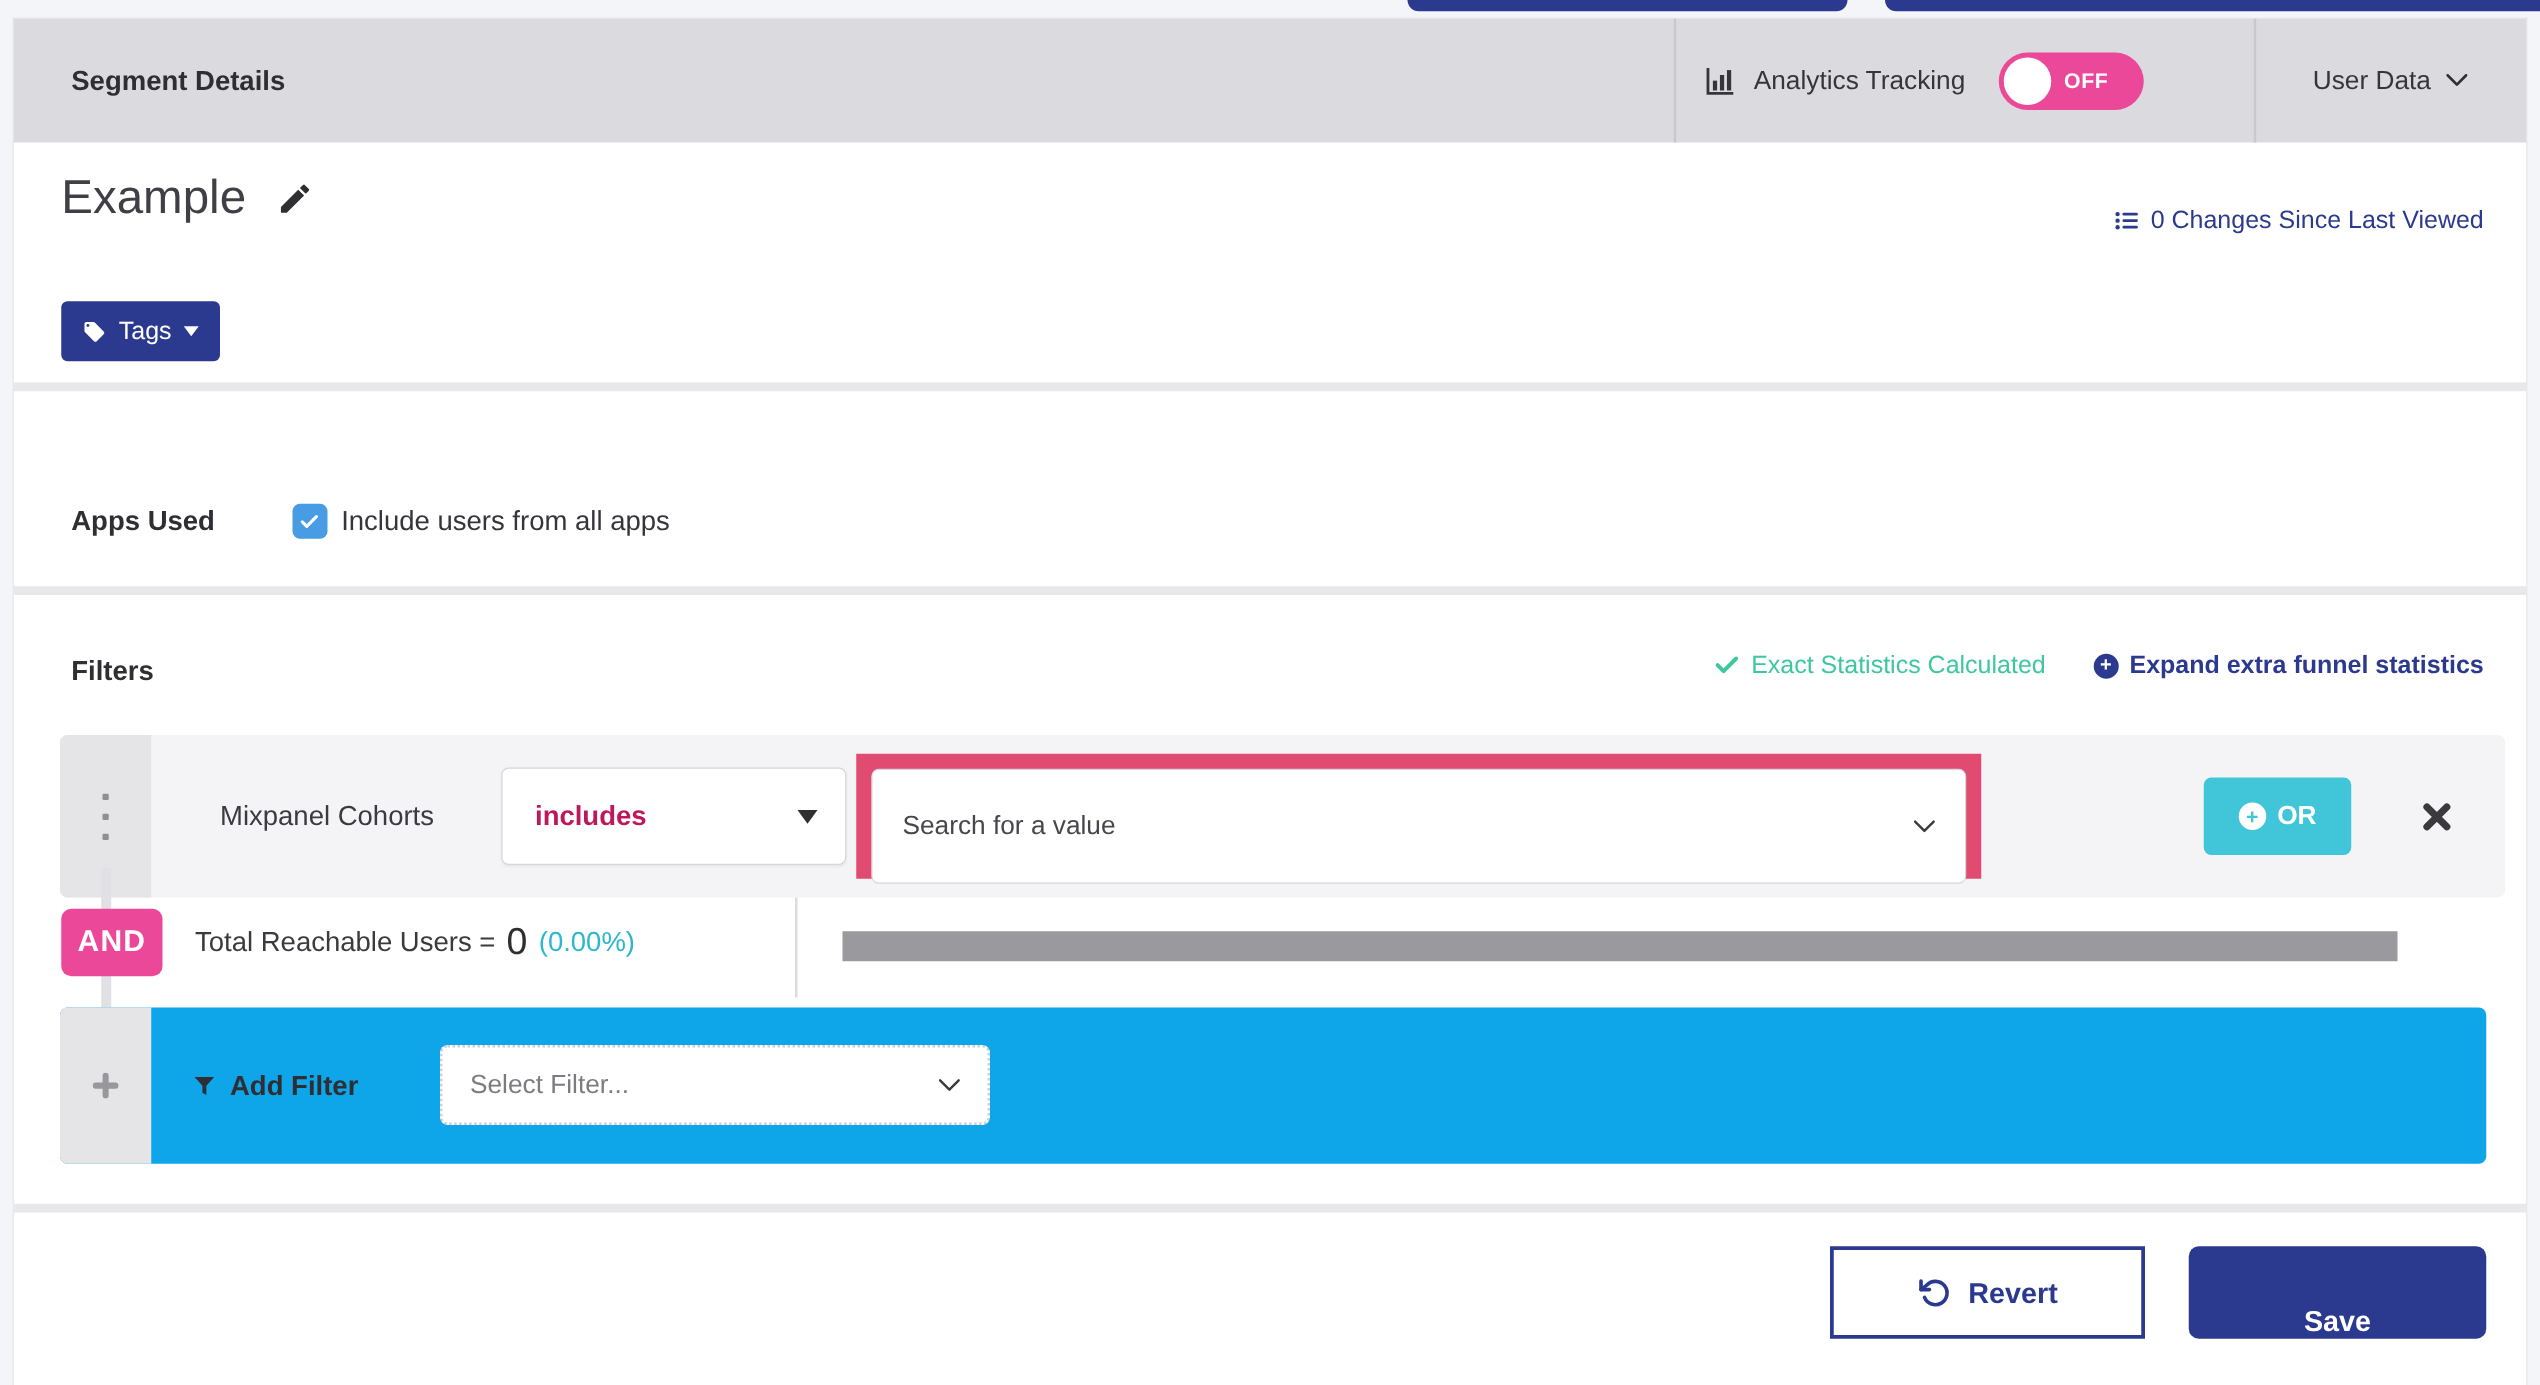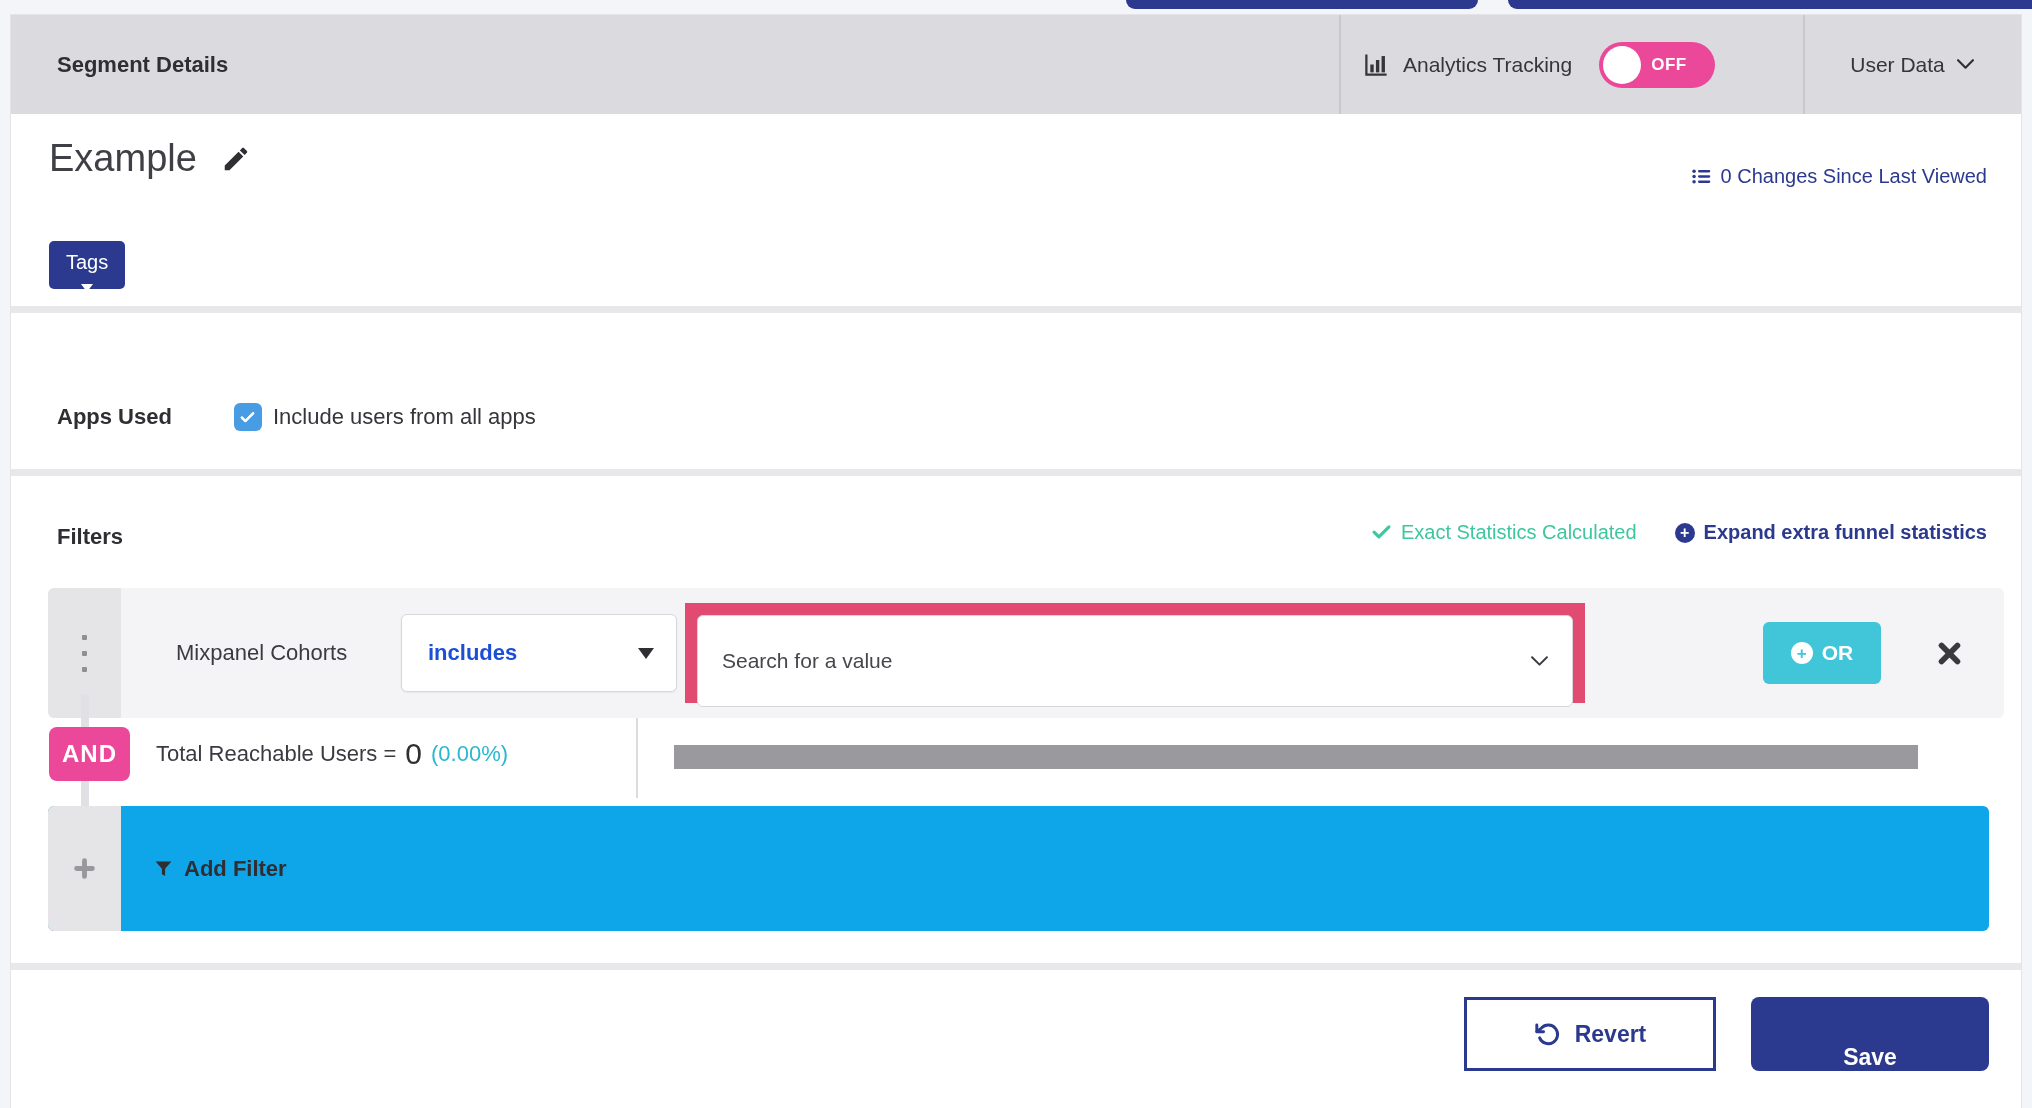--- a/index.html
+++ b/index.html
@@ -27,21 +27,21 @@
     border-radius:50%;background:#ffffff;}
   #toggle .state{position:absolute;left:52px;top:0;height:46px;display:flex;
     align-items:center;color:#ffffff;font-size:17px;font-weight:700;letter-spacing:.5px;}
 
   
   .seg-name-row{left:38px;top:122px;display:flex;align-items:center;gap:24px;}
   .seg-name{font-size:38px;color:#3f3f46;}
   .changes-link{top:150px;right:34px;display:flex;align-items:center;gap:9px;
     color:#2b3a8f;font-size:20px;font-weight:500;cursor:pointer;}
   .tags-btn{left:38px;top:226px;height:48px;padding:0 17px;background:#2b3a8f;
-    border-radius:5px;display:flex;align-items:center;gap:10px;color:#fff;cursor:pointer;flex-direction:column;}
+    border-radius:5px;display:flex;align-items:center;gap:10px;color:#fff;cursor:pointer;}
   .tags-btn .lbl{font-size:20px;font-weight:500;}
   .caret{width:0;height:0;border-left:7px solid transparent;
     border-right:7px solid transparent;border-top:9px solid #ffffff;}
 
   .sect-div{left:0;width:2010px;height:7px;background:#e8e8eb;}
 
   
   .apps-row{left:46px;top:388px;display:flex;align-items:center;}
   .apps-label{font-size:22px;font-weight:700;color:#2e2e33;margin-right:62px;}
   .checkbox{width:28px;height:28px;border-radius:6px;background:#479ce4;
@@ -61,21 +61,21 @@
   .grab-col{left:0;top:0;width:73px;height:130px;background:#e5e5e8;
     border-radius:6px 0 0 6px;display:flex;flex-direction:column;align-items:center;
     justify-content:center;gap:11px;cursor:grab;}
   .dot{width:5px;height:5px;background:#8f8f93;border-radius:1px;}
   .field-label{left:128px;top:0;height:130px;display:flex;align-items:center;
     font-size:22px;color:#3a3a40;}
   .op-select{left:353px;top:26px;width:276px;height:78px;background:#fff;
     border:1px solid #d6d6db;border-radius:6px;box-sizing:border-box;
     display:flex;align-items:center;justify-content:space-between;
     padding:0 22px 0 26px;cursor:pointer;box-shadow:0 1px 2px rgba(0,0,0,.05);}
-  .op-select .txt{font-size:22px;font-weight:600;color:#1d4ed8;}
+  .op-select .txt{font-size:22px;font-weight:600;color:#be185d;}
   .dark-caret{border-left:8px solid transparent;border-right:8px solid transparent;
     border-top:11px solid #2e2e33;width:0;height:0;}
   .pink-box{left:637px;top:15px;width:900px;height:100px;background:#e14b72;}
   .value-select{left:12px;top:12px;width:876px;height:92px;background:#fff;
     border:1px solid #d6d6db;border-radius:6px;box-sizing:border-box;display:flex;
     align-items:center;justify-content:space-between;padding:0 24px;cursor:pointer;}
   .value-select .txt{font-size:21px;color:#46464c;}
   .or-btn{left:1715px;top:34px;width:118px;height:62px;background:#40c6d8;border-radius:6px;
     display:flex;align-items:center;justify-content:center;gap:9px;cursor:pointer;}
   .or-btn .pc{width:22px;height:22px;border-radius:50%;background:#fff;color:#40c6d8;
@@ -259,20 +259,26 @@
         <svg width="21" height="21" viewBox="0 0 20 20">
           <path d="M10 2.5v15M2.5 10h15" stroke="#98989c" stroke-width="4.6" stroke-linecap="round"></path>
         </svg>
       </div>
       <div class="abs add-grp">
         <svg width="21" height="21" viewBox="0 0 24 24">
           <path d="M3 4h18l-7.2 8.2v8.3l-3.6-1.9v-6.4L3 4z" fill="#2e2e33"></path>
         </svg>
         <span class="add-lbl">Add Filter</span>
       </div>
+      <div class="abs sel-filter">
+        <span class="txt">Select Filter...</span>
+        <svg width="17" height="11" viewBox="0 0 16 10">
+          <path d="M1 1l7 7 7-7" fill="none" stroke="#3a3a40" stroke-width="1.8" stroke-linecap="round" stroke-linejoin="round"></path>
+        </svg>
+      </div>
     </div>
 
     <div class="abs sect-div" style="top:948px;"></div>
 
     <div class="abs revert-btn">
       <svg width="27" height="27" viewBox="0 0 24 24">
         <polyline points="2.5 3.5 2.5 9.5 8.5 9.5" fill="none" stroke="#2b3a8f" stroke-width="2.6" stroke-linecap="round" stroke-linejoin="round"></polyline>
         <path d="M5 15a8.3 8.3 0 1 0 1.6-8.7L2.5 9.5" fill="none" stroke="#2b3a8f" stroke-width="2.6" stroke-linecap="round" stroke-linejoin="round"></path>
       </svg>
       <span>Revert</span>

